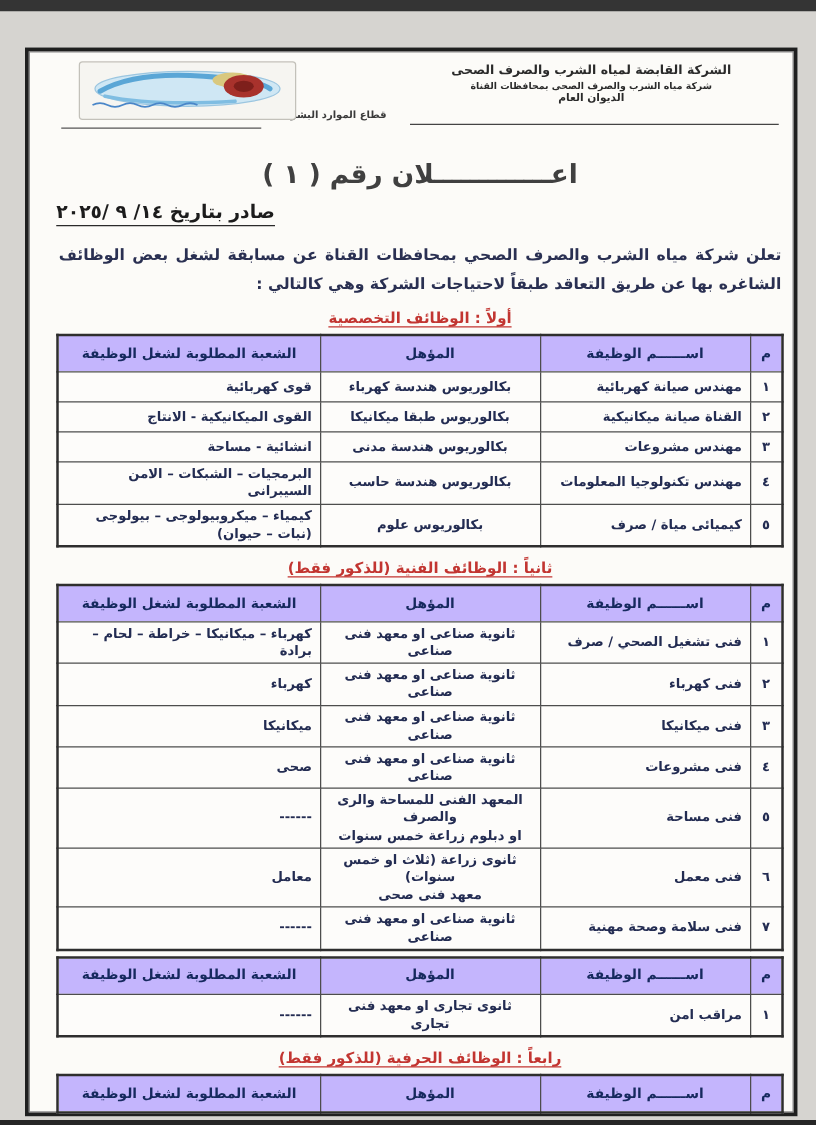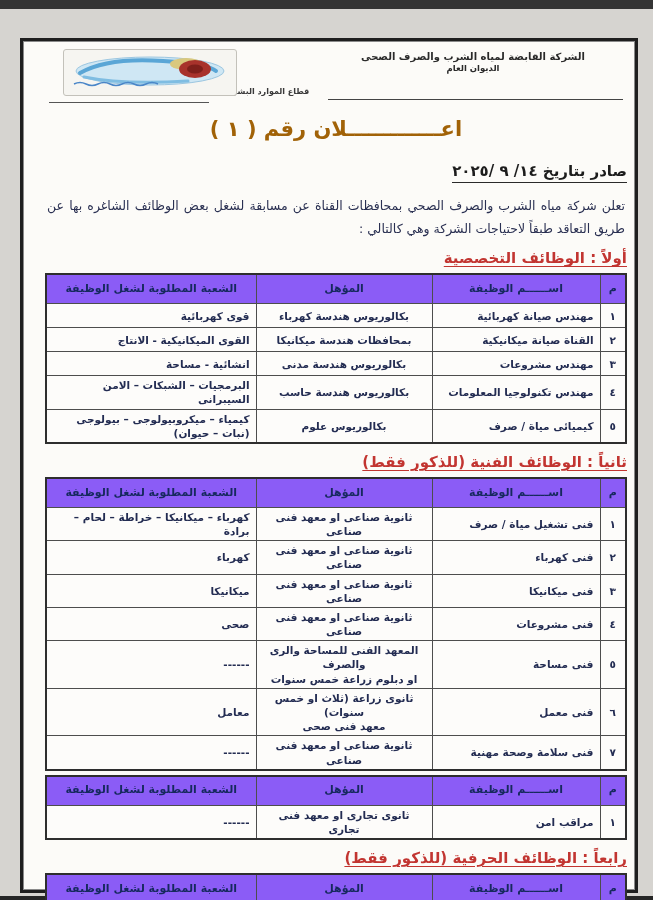--- a/index.html
+++ b/index.html
@@ -37,56 +37,56 @@
   }
   .header-rule-left{position:absolute;right:418px;top:53px;width:160px;border-top:1.8px solid #555;}
   .logo-box{
     position:absolute;left:18px;top:0px;width:172px;height:45px;
     background:#f6f5f1;border:1px solid #c3c1ba;border-radius:3px;
     display:flex;align-items:center;justify-content:center;
   }
 
   
   .announce-title{
-    text-align:center;font-size:21px;font-weight:bold;color:#a16207;margin-top:6px;
-  }
-  .announce-date{text-align:right;margin-top:20px;}
+    text-align:center;font-size:21px;font-weight:bold;color:#404040;margin-top:16px;
+  }
+  .announce-date{text-align:left;margin-top:8px;}
   .announce-date span{
     font-size:15px;font-weight:bold;color:#1c1c1c;
     border-bottom:1.6px solid #2a2a2a;padding-bottom:2px;
   }
 
   .intro-text{
     margin:14px 2px 4px 2px;
-    font-size:12.5px;font-weight:normal;color:#2a3052;
+    font-size:12.5px;font-weight:bold;color:#2a3052;
     line-height:1.85;text-align:justify;text-align-last:right;
   }
 
   .section-title{
     margin:9px 0 6px 0;
-    font-size:15px;font-weight:bold;color:#c23531;
+    font-size:12px;font-weight:bold;color:#c23531;
     text-decoration:underline;text-underline-offset:3px;
-    text-align:right;
+    text-align:center;
   }
 
   
   table.jobs{
     width:580px;border-collapse:collapse;table-layout:fixed;
     border:2px solid #2e2e2e;background:#fdfcfa;
     margin-bottom:4px;
   }
   table.jobs th,table.jobs td{
     border:1px solid #4d4d4d;
     font-weight:bold;color:#232c52;
     padding:2px 6px;line-height:1.35;
     white-space:pre-line;
     overflow:hidden;
   }
   table.jobs th{
-    background:#8b5cf6;color:#16295e;font-size:11px;height:24px;text-align:center;
+    background:#c4b5fd;color:#16295e;font-size:11px;height:24px;text-align:center;
   }
   table.jobs td{font-size:10.5px;height:19px;}
   col.col-num{width:26px;}
   col.col-job{width:168px;}
   col.col-qual{width:176px;}
   col.col-spec{width:210px;}
   td.cell-num{text-align:center;}
   td.cell-job{text-align:right;}
   td.cell-qual{text-align:center;}
   td.cell-spec{text-align:right;}
@@ -95,20 +95,21 @@
 <body>
 
 <div class="photo-top-strip"></div>
 <div class="photo-bottom-strip"></div>
 
 <div class="frame">
 
   <div class="doc-header">
     <div class="company-block">
       <div class="company-line1">الشركة القابضة لمياه الشرب والصرف الصحى</div>
+      <div class="company-line2">شركة مياه الشرب والصرف الصحى بمحافظات القناة</div>
       <div class="company-line3">الديوان العام</div>
     </div>
     <div class="header-rule-right"></div>
     <div class="sector-label">قطاع الموارد البشرية</div>
     <div class="header-rule-left"></div>
     <div class="logo-box">
       <svg width="164" height="40" viewBox="0 0 164 40">
         <ellipse cx="82" cy="18" rx="74" ry="14" fill="#cfe7f4" stroke="#9cc6e0" stroke-width="1"></ellipse>
         <path d="M12 20 Q 40 4, 95 8 Q 140 11, 148 18" fill="none" stroke="#5aa6d6" stroke-width="4" stroke-linecap="round"></path>
         <path d="M16 24 Q 55 32, 120 28" fill="none" stroke="#7fbde2" stroke-width="3" stroke-linecap="round"></path>
@@ -148,21 +149,21 @@
           <tbody>
             <tr>
               <td class="cell-num">١</td>
               <td class="cell-job">مهندس صيانة كهربائية</td>
               <td class="cell-qual">بكالوريوس هندسة كهرباء</td>
               <td class="cell-spec">قوى كهربائية</td>
             </tr>
             <tr>
               <td class="cell-num">٢</td>
               <td class="cell-job">القناة صيانة ميكانيكية</td>
-              <td class="cell-qual">بمحافظات هندسة ميكانيكا</td>
+              <td class="cell-qual">بكالوريوس طبقا ميكانيكا</td>
               <td class="cell-spec">القوى الميكانيكية - الانتاج</td>
             </tr>
             <tr>
               <td class="cell-num">٣</td>
               <td class="cell-job">مهندس مشروعات</td>
               <td class="cell-qual">بكالوريوس هندسة مدنى</td>
               <td class="cell-spec">انشائية - مساحة</td>
             </tr>
             <tr>
               <td class="cell-num">٤</td>
@@ -192,21 +193,21 @@
             <tr>
               <th>م</th>
               <th>اســــــم الوظيفة</th>
               <th>المؤهل</th>
               <th>الشعبة المطلوبة لشغل الوظيفة</th>
             </tr>
           </thead>
           <tbody>
             <tr>
               <td class="cell-num">١</td>
-              <td class="cell-job">فنى تشغيل مياة / صرف</td>
+              <td class="cell-job">فنى تشغيل الصحي / صرف</td>
               <td class="cell-qual">ثانوية صناعى او معهد فنى صناعى</td>
               <td class="cell-spec">كهرباء – ميكانيكا – خراطة – لحام – برادة</td>
             </tr>
             <tr>
               <td class="cell-num">٢</td>
               <td class="cell-job">فنى كهرباء</td>
               <td class="cell-qual">ثانوية صناعى او معهد فنى صناعى</td>
               <td class="cell-spec">كهرباء</td>
             </tr>
             <tr>

